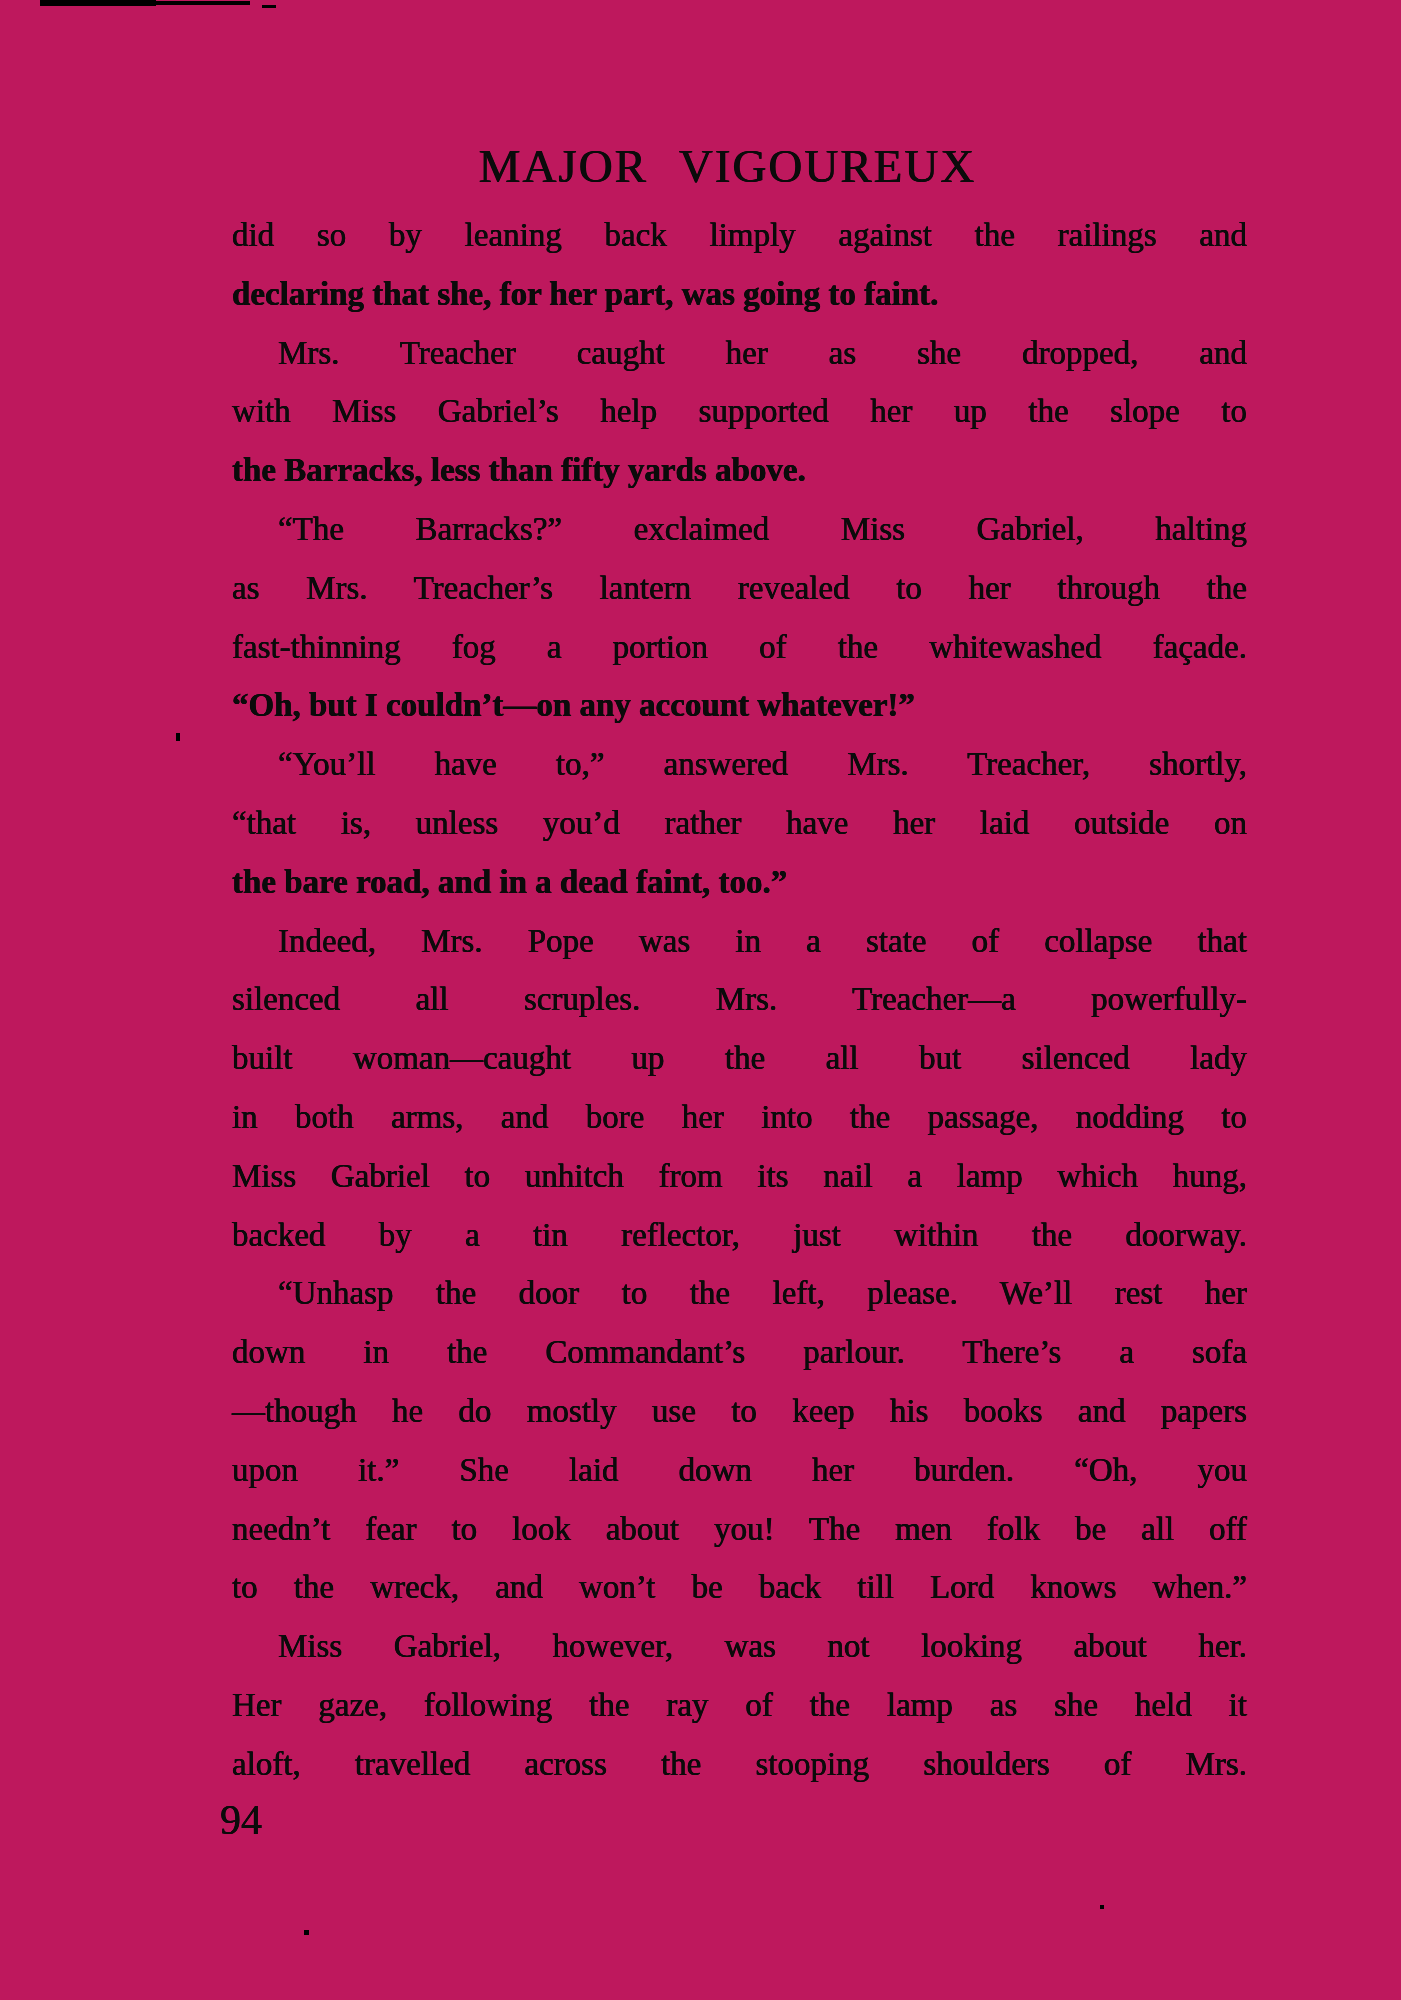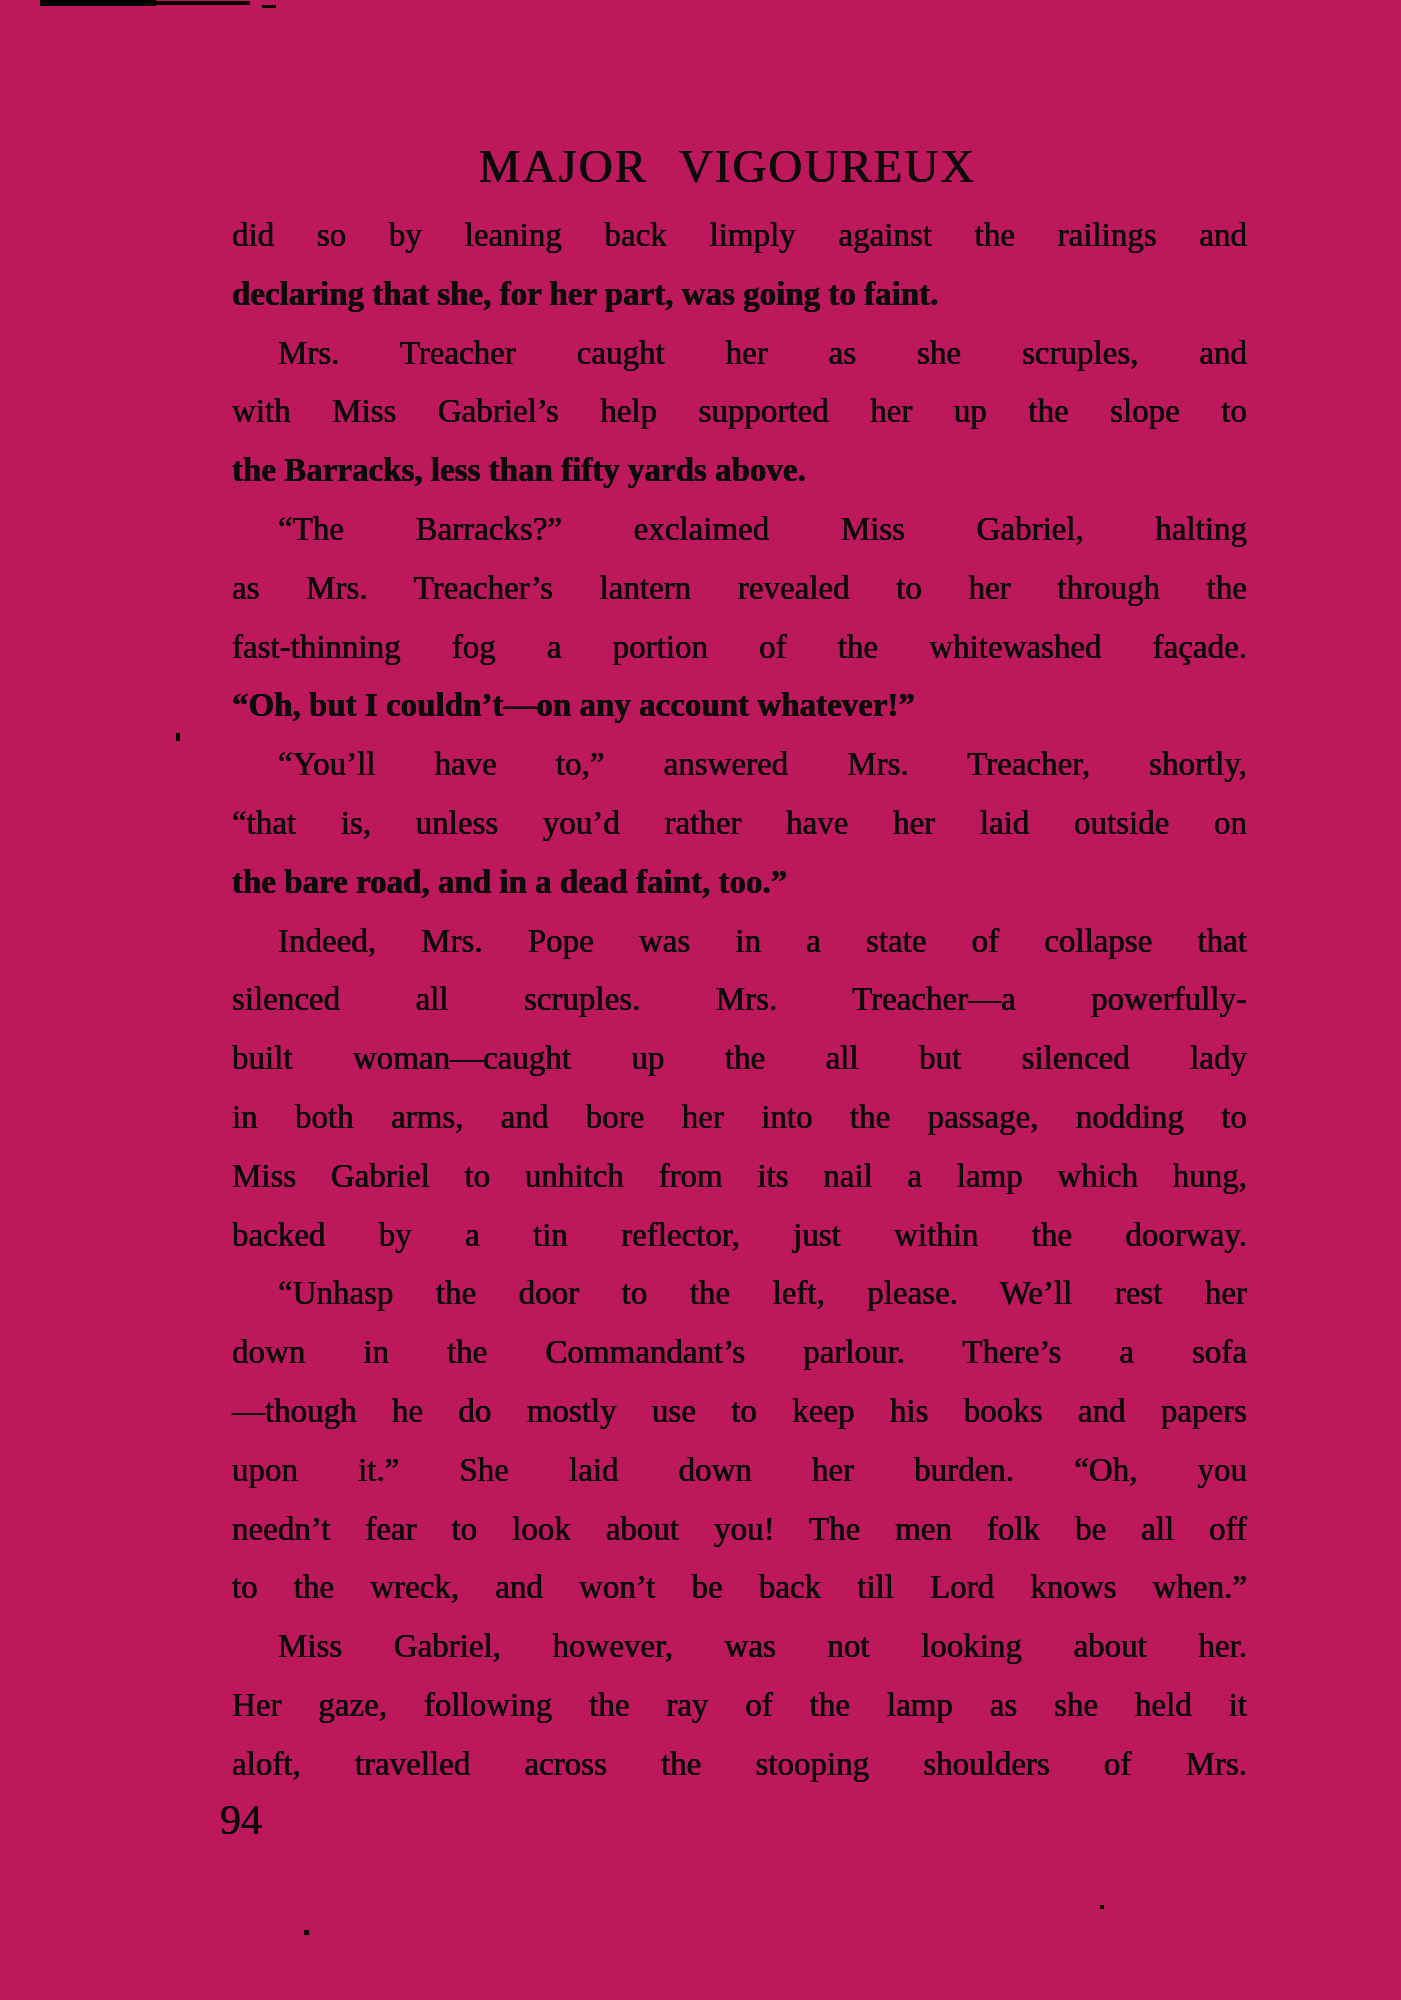--- a/index.html
+++ b/index.html
@@ -63,21 +63,21 @@
   <div class="artifact seg3"></div>
   <div class="artifact speck-a"></div>
   <div class="artifact speck-b"></div>
   <div class="artifact speck-c"></div>
 
   <h1 class="running-header">MAJOR VIGOUREUX</h1>
 
   <div class="text-block">
     <div class="ln">did so by leaning back limply against the railings and</div>
     <div class="ln end">declaring that she, for her part, was going to faint.</div>
-    <div class="ln ind">Mrs. Treacher caught her as she scruples, and</div>
+    <div class="ln ind">Mrs. Treacher caught her as she dropped, and</div>
     <div class="ln">with Miss Gabriel’s help supported her up the slope to</div>
     <div class="ln end">the Barracks, less than fifty yards above.</div>
     <div class="ln ind">“The Barracks?” exclaimed Miss Gabriel, halting</div>
     <div class="ln">as Mrs. Treacher’s lantern revealed to her through the</div>
     <div class="ln">fast-thinning fog a portion of the whitewashed façade.</div>
     <div class="ln end">“Oh, but I couldn’t—on any account whatever!”</div>
     <div class="ln ind">“You’ll have to,” answered Mrs. Treacher, shortly,</div>
     <div class="ln">“that is, unless you’d rather have her laid outside on</div>
     <div class="ln end">the bare road, and in a dead faint, too.”</div>
     <div class="ln ind">Indeed, Mrs. Pope was in a state of collapse that</div>

